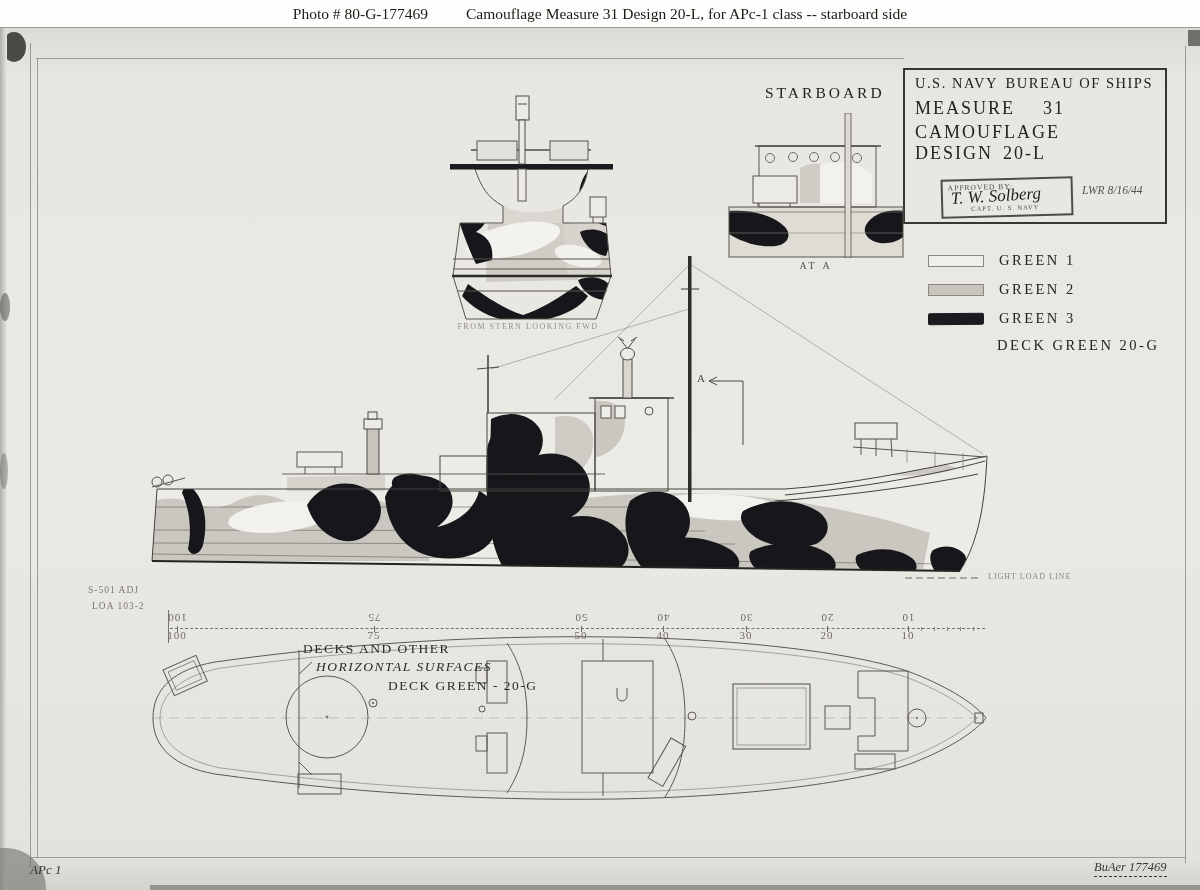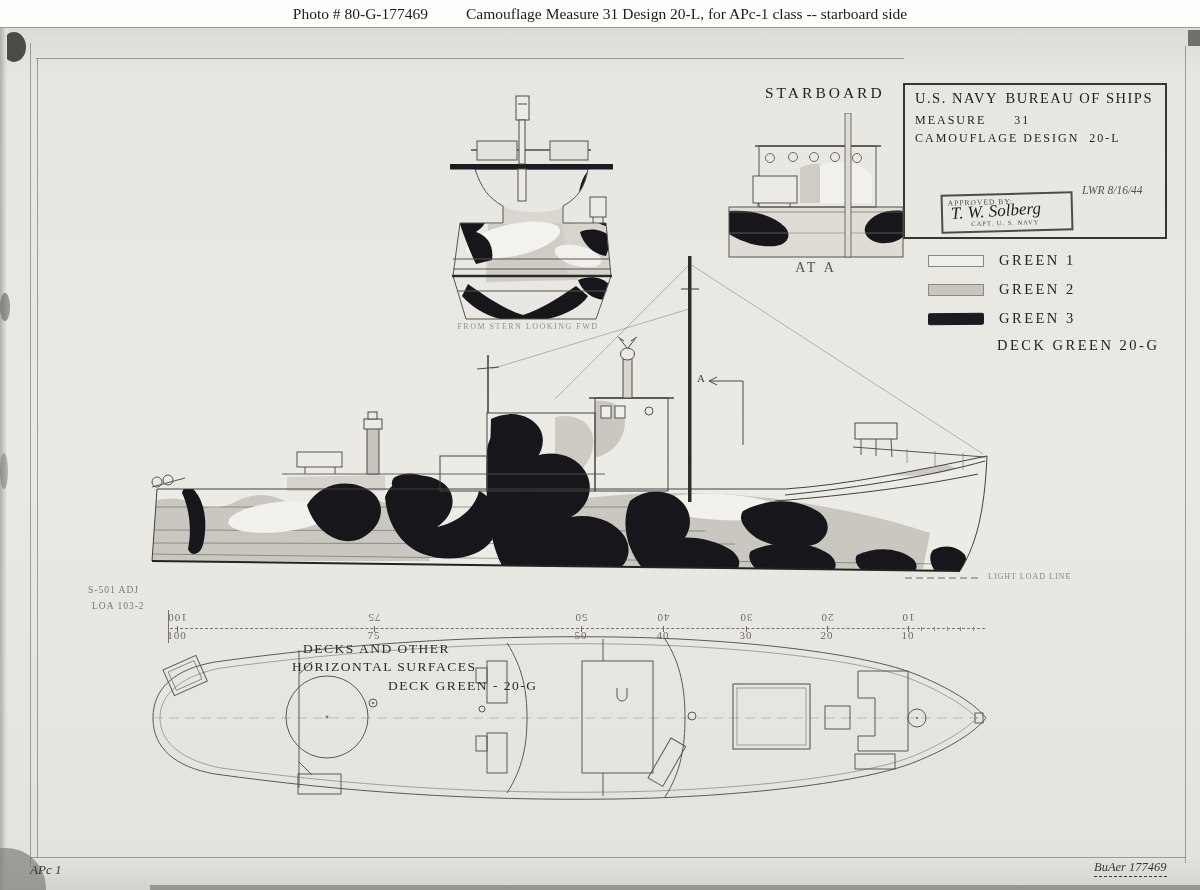--- a/index.html
+++ b/index.html
@@ -16,25 +16,25 @@
   
   .photo{left:0;top:27px;width:1200px;height:863px;
     background:linear-gradient(180deg,#dcdbd6 0%,#e7e6e1 6%,#eae9e4 50%,#e3e2dd 96%,#d3d2cd 100%);
     border-top:1px solid #9a9995;}
   .artifact{background:#4a4a46;border-radius:50%;}
 
   
   .bline{background:#75746c;opacity:.65;}
 
   
-  .title-block{left:903px;top:55px;width:260px;height:152px;border:2px solid #38372f;}
+  .title-block{left:903px;top:40px;width:260px;height:152px;border:2px solid #38372f;}
   .tb-row1{display:flex;justify-content:space-between;padding:5px 12px 0 10px;
     font-size:14.5px;letter-spacing:1.5px;color:#22211c;}
   .tb-class{text-align:center;font-size:30px;letter-spacing:5px;color:#1e1d18;margin-top:1px;}
-  .tb-line{padding:0 0 0 10px;font-size:12px;letter-spacing:2px;color:#24231d;}
+  .tb-line{padding:0 0 0 10px;font-size:18px;letter-spacing:2px;color:#24231d;}
   .tb-line .val{margin-left:28px;}
   .tb-line2 .val{margin-left:10px;}
   .stamp{left:36px;top:108px;width:128px;height:35px;border:2px solid #4e4d45;
     transform:rotate(-1.5deg);color:#4e4d45;}
   .stamp .ap{font-size:7.5px;letter-spacing:1px;margin:2px 0 0 5px;}
   .stamp .sig{position:absolute;left:8px;top:6px;font-style:italic;font-size:17px;color:#1d1c18;
     white-space:nowrap;transform:rotate(-2deg);}
   .stamp .rank{position:absolute;left:28px;top:24px;font-size:6.5px;letter-spacing:1px;}
   .hand{font-style:italic;color:#55534b;}
 
@@ -43,21 +43,21 @@
   .lg-row{display:flex;align-items:center;height:13px;margin-bottom:16px;}
   .sw{width:54px;height:10px;border:1px solid #8a887f;margin-right:15px;}
   .sw1{background:#f0efea;}
   .sw2{background:#c7c5bd;}
   .sw3{background:#1b1b1f;border-color:#1b1b1f;transform:rotate(-.8deg);border-radius:2px;}
   .lg-label{font-size:14.5px;letter-spacing:2.5px;color:#23221d;}
   .lg-deck{margin-left:69px;margin-top:-4px;}
 
   
   .faint-cap{font-size:8px;letter-spacing:1.5px;color:#949189;text-align:center;}
-  .small-cap{font-size:14px;letter-spacing:3px;color:#54524b;text-align:center;}
+  .small-cap{font-size:10px;letter-spacing:3px;color:#54524b;text-align:center;}
 
   
   .scale-line{left:170px;top:600px;width:815px;height:0;border-top:1px dashed #76736a;}
   .scale-sep{left:168px;top:582px;width:1px;height:33px;background:#76736a;}
   .tick{width:1px;height:6px;background:#6e6b63;top:598px;}
   .mtick{width:1px;height:4px;background:#8a877e;top:599px;}
   .st-num{width:36px;text-align:center;font-size:11px;color:#6e6b62;letter-spacing:1px;}
   .st-top{top:584px;transform:rotate(180deg);}
   .st-bot{top:601px;}
   .scale-note{font-size:9.5px;letter-spacing:1px;color:#7b786e;}
@@ -404,19 +404,19 @@
           <rect x="592" y="62" width="69" height="57" stroke-width=".5"></rect>
       </g>
       <rect x="680" y="80" width="25" height="23" fill="none" stroke="#5b5951"></rect>
       <path d="M713,45 L763,45 L763,125 L713,125 L713,110 L730,110 L730,72 L713,72 Z" fill="none" stroke="#5b5951"></path>
       <rect x="710" y="128" width="40" height="15" fill="none" stroke="#5b5951"></rect>
       <circle cx="772" cy="92" r="9" fill="none" stroke="#5b5951"></circle>
       <circle cx="772" cy="92" r="1" fill="#5b5951"></circle>
       <rect x="830" y="87" width="8" height="10" fill="none" stroke="#5b5951"></rect>
     </svg>
     <span class="abs plan-label" style="left:303px;top:613px;">DECKS AND OTHER</span>
-    <span class="abs plan-label" style="left:292px;top:631px;">HORIZONTAL SURFACES</span>
+    <span class="abs plan-label" style="left:316px;top:631px;font-style:italic;">HORIZONTAL SURFACES</span>
     <span class="abs plan-label" style="left:356px;top:650px;margin-left:32px;">DECK GREEN - 20-G</span>
 
     <span class="abs foot hand" style="left:30px;top:834px;font-size:13px;">APc 1</span>
     <span class="abs foot foot-r hand" style="left:1094px;top:832px;">BuAer 177469</span>
   </div>
 </div>
 
 </body></html>

